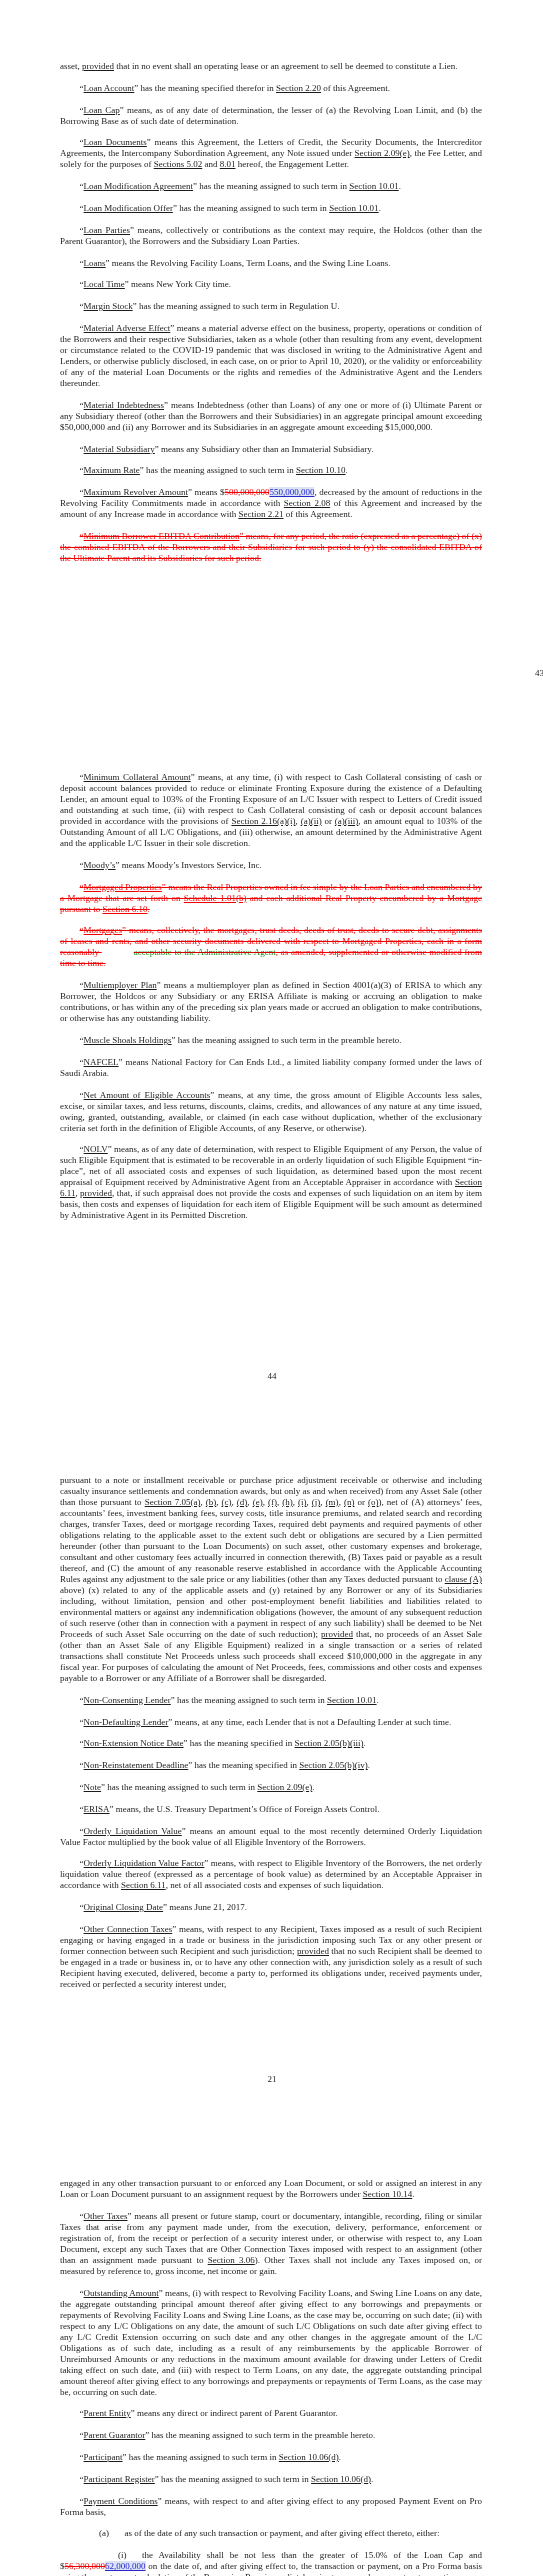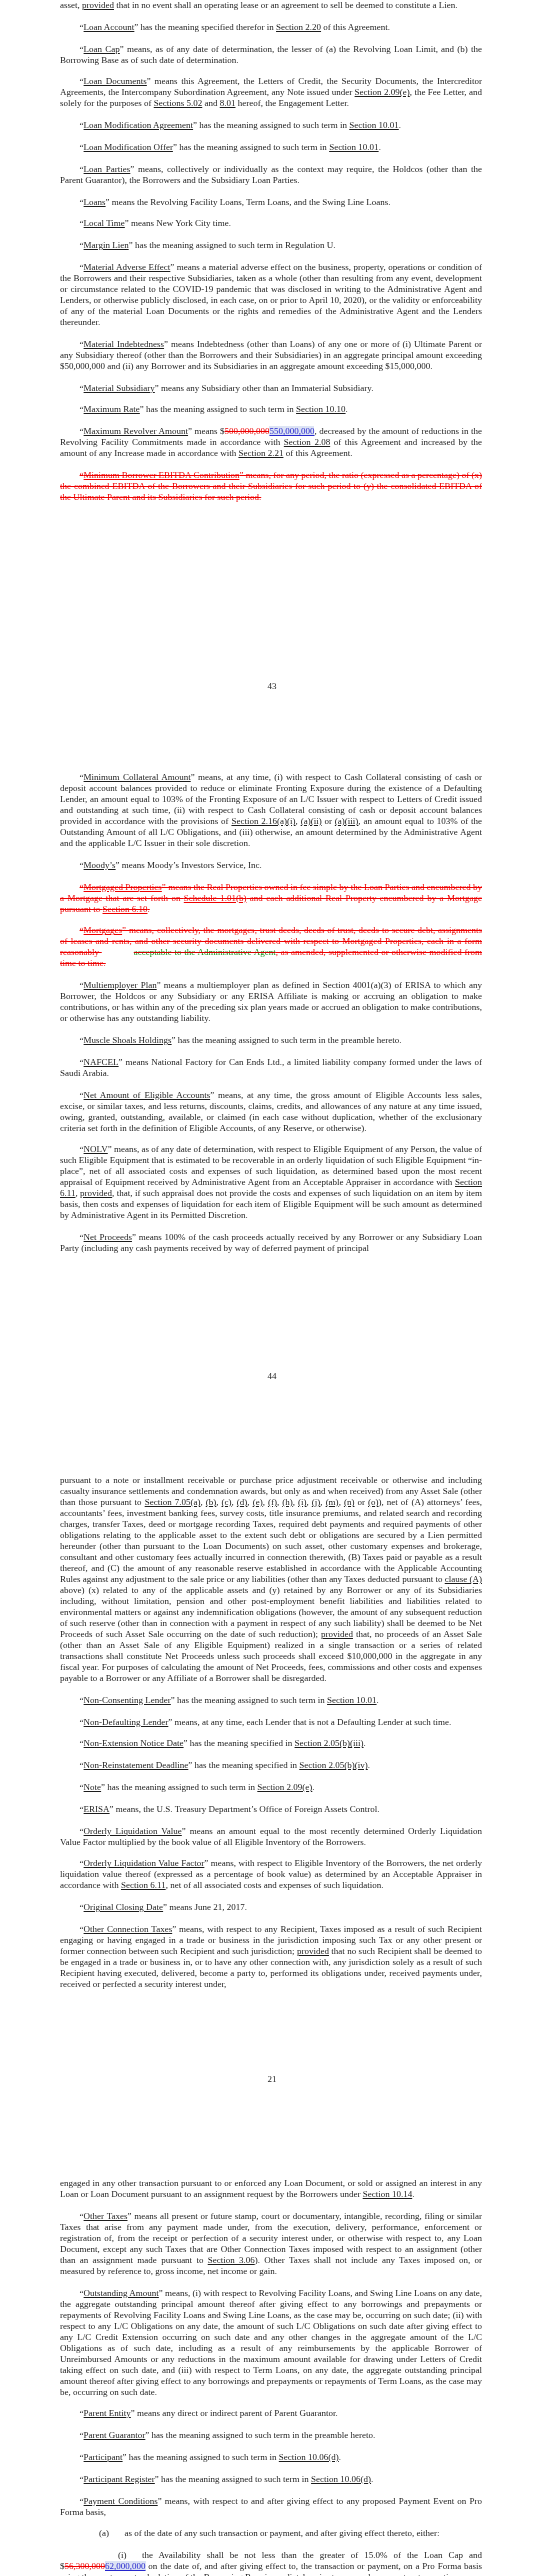--- a/index.html
+++ b/index.html
@@ -39,52 +39,51 @@
   .page-number{
     position:absolute;left:0;width:544px;
     text-align:center;font-size:9px;color:var(--ink);
   }
 </style>
 </head>
 <body>
 
 <main id="doc-root">
     <div class="page" style="height: 737px;">
-      <div class="content" style="">
+      <div class="content" style="padding-top: 61px;">
         <p class="block cont"><span>asset, </span><span class="run-u">provided</span><span> that in no event shall an operating lease or an agreement to sell be deemed to constitute a Lien.</span></p>
         <p class="block def"><span>“</span><span class="run-u">Loan Account</span><span>” has the meaning specified therefor in </span><span class="run-u">Section 2.20</span><span> of this Agreement.</span></p>
         <p class="block def"><span>“</span><span class="run-u">Loan Cap</span><span>” means, as of any date of determination, the lesser of (a) the Revolving Loan Limit, and (b) the Borrowing Base as of such date of determination.</span></p>
         <p class="block def"><span>“</span><span class="run-u">Loan Documents</span><span>” means this Agreement, the Letters of Credit, the Security Documents, the Intercreditor Agreements, the Intercompany Subordination Agreement, any Note issued under </span><span class="run-u">Section 2.09(e)</span><span>, the Fee Letter, and solely for the purposes of </span><span class="run-u">Sections 5.02</span><span> and </span><span class="run-u">8.01</span><span> hereof, the Engagement Letter.</span></p>
         <p class="block def"><span>“</span><span class="run-u">Loan Modification Agreement</span><span>” has the meaning assigned to such term in </span><span class="run-u">Section 10.01</span><span>.</span></p>
         <p class="block def"><span>“</span><span class="run-u">Loan Modification Offer</span><span>” has the meaning assigned to such term in </span><span class="run-u">Section 10.01</span><span>.</span></p>
-        <p class="block def"><span>“</span><span class="run-u">Loan Parties</span><span>” means, collectively or individually as the context may require, the Holdcos (other than the Parent Guarantor), the Borrowers and the Subsidiary Loan Parties.</span></p>
+        <p class="block def"><span>“</span><span class="run-u">Loan Parties</span><span>” means, collectively or contributions as the context may require, the Holdcos (other than the Parent Guarantor), the Borrowers and the Subsidiary Loan Parties.</span></p>
         <p class="block def"><span>“</span><span class="run-u">Loans</span><span>” means the Revolving Facility Loans, Term Loans, and the Swing Line Loans.</span></p>
         <p class="block def"><span>“</span><span class="run-u">Local Time</span><span>” means New York City time.</span></p>
-        <p class="block def"><span>“</span><span class="run-u">Margin Lien</span><span>” has the meaning assigned to such term in Regulation U.</span></p>
+        <p class="block def"><span>“</span><span class="run-u">Margin Stock</span><span>” has the meaning assigned to such term in Regulation U.</span></p>
         <p class="block def"><span>“</span><span class="run-u">Material Adverse Effect</span><span>” means a material adverse effect on the business, property, operations or condition of the Borrowers and their respective Subsidiaries, taken as a whole (other than resulting from any event, development or circumstance related to the COVID-19 pandemic that was disclosed in writing to the Administrative Agent and Lenders, or otherwise publicly disclosed, in each case, on or prior to April 10, 2020), or the validity or enforceability of any of the material Loan Documents or the rights and remedies of the Administrative Agent and the Lenders thereunder.</span></p>
         <p class="block def"><span>“</span><span class="run-u">Material Indebtedness</span><span>” means Indebtedness (other than Loans) of any one or more of (i) Ultimate Parent or any Subsidiary thereof (other than the Borrowers and their Subsidiaries) in an aggregate principal amount exceeding $50,000,000 and (ii) any Borrower and its Subsidiaries in an aggregate amount exceeding $15,000,000.</span></p>
         <p class="block def"><span>“</span><span class="run-u">Material Subsidiary</span><span>” means any Subsidiary other than an Immaterial Subsidiary.</span></p>
         <p class="block def"><span>“</span><span class="run-u">Maximum Rate</span><span>” has the meaning assigned to such term in </span><span class="run-u">Section 10.10</span><span>.</span></p>
         <p class="block def"><span>“</span><span class="run-u">Maximum Revolver Amount</span><span>” means $</span><span class="run-rs">500,000,000</span><span class="run-b">550,000,000</span><span>, decreased by the amount of reductions in the Revolving Facility Commitments made in accordance with </span><span class="run-u">Section 2.08</span><span> of this Agreement and increased by the amount of any Increase made in accordance with </span><span class="run-u">Section 2.21</span><span> of this Agreement.</span></p>
         <p class="block del-par"><span class="run-rs">“</span><span class="run-ru">Minimum Borrower EBITDA Contribution</span><span class="run-rs">” means, for any period, the ratio (expressed as a percentage) of (x) the combined EBITDA of the Borrowers and their Subsidiaries for such period to (y) the consolidated EBITDA of the Ultimate Parent and its Subsidiaries for such period.</span></p>
       </div>
-      <div class="page-number" style="bottom: 46px;">43</div>
+      <div class="page-number" style="bottom: 59px; text-align: right;">43</div>
     </div>
     <div class="page" style="height: 701px;">
       <div class="content" style="padding-top: 35px;">
         <p class="block def"><span>“</span><span class="run-u">Minimum Collateral Amount</span><span>” means, at any time, (i) with respect to Cash Collateral consisting of cash or deposit account balances provided to reduce or eliminate Fronting Exposure during the existence of a Defaulting Lender, an amount equal to 103% of the Fronting Exposure of an L/C Issuer with respect to Letters of Credit issued and outstanding at such time, (ii) with respect to Cash Collateral consisting of cash or deposit account balances provided in accordance with the provisions of </span><span class="run-u">Section 2.16(a)(i)</span><span>, </span><span class="run-u">(a)(ii)</span><span> or </span><span class="run-u">(a)(iii)</span><span>, an amount equal to 103% of the Outstanding Amount of all L/C Obligations, and (iii) otherwise, an amount determined by the Administrative Agent and the applicable L/C Issuer in their sole discretion.</span></p>
         <p class="block def"><span>“</span><span class="run-u">Moody’s</span><span>” means Moody’s Investors Service, Inc.</span></p>
         <p class="block del-par"><span class="run-rs">“</span><span class="run-ru">Mortgaged Properties</span><span class="run-rs">” means the Real Properties owned in fee simple by the Loan Parties and encumbered by a Mortgage that are set forth on </span><span class="run-ru">Schedule 1.01(b)</span><span class="run-rs"> and each additional Real Property encumbered by a Mortgage pursuant to </span><span class="run-ru">Section 6.10</span><span class="run-rs">.</span></p>
         <p class="block del-par"><span class="run-rs">“</span><span class="run-ru">Mortgages</span><span class="run-rs">” means, collectively, the mortgages, trust deeds, deeds of trust, deeds to secure debt, assignments of leases and rents, and other security documents delivered with respect to Mortgaged Properties, each in a form reasonably </span><span class="run-g">acceptable to the Administrative Agent</span><span class="run-rs">, as amended, supplemented or otherwise modified from time to time.</span></p>
         <p class="block def"><span>“</span><span class="run-u">Multiemployer Plan</span><span>” means a multiemployer plan as defined in Section 4001(a)(3) of ERISA to which any Borrower, the Holdcos or any Subsidiary or any ERISA Affiliate is making or accruing an obligation to make contributions, or has within any of the preceding six plan years made or accrued an obligation to make contributions, or otherwise has any outstanding liability.</span></p>
         <p class="block def"><span>“</span><span class="run-u">Muscle Shoals Holdings</span><span>” has the meaning assigned to such term in the preamble hereto.</span></p>
         <p class="block def"><span>“</span><span class="run-u">NAFCEL</span><span>” means National Factory for Can Ends Ltd., a limited liability company formed under the laws of Saudi Arabia.</span></p>
         <p class="block def"><span>“</span><span class="run-u">Net Amount of Eligible Accounts</span><span>” means, at any time, the gross amount of Eligible Accounts less sales, excise, or similar taxes, and less returns, discounts, claims, credits, and allowances of any nature at any time issued, owing, granted, outstanding, available, or claimed (in each case without duplication, whether of the exclusionary criteria set forth in the definition of Eligible Accounts, of any Reserve, or otherwise).</span></p>
         <p class="block def"><span>“</span><span class="run-u">NOLV</span><span>” means, as of any date of determination, with respect to Eligible Equipment of any Person, the value of such Eligible Equipment that is estimated to be recoverable in an orderly liquidation of such Eligible Equipment “in-place”, net of all associated costs and expenses of such liquidation, as determined based upon the most recent appraisal of Equipment received by Administrative Agent from an Acceptable Appraiser in accordance with </span><span class="run-u">Section 6.11</span><span>, </span><span class="run-u">provided</span><span>, that, if such appraisal does not provide the costs and expenses of such liquidation on an item by item basis, then costs and expenses of liquidation for each item of Eligible Equipment will be such amount as determined by Administrative Agent in its Permitted Discretion.</span></p>
-        <p class="block def"><span>“</span><span class="run-u">Net Proceeds</span><span>” means 100% of the cash proceeds actually received by any Borrower or any Subsidiary Loan Party (including any cash payments received by way of deferred payment of principal</span></p>
       </div>
       <div class="page-number" style="bottom: 57px;">44</div>
     </div>
     <div class="page" style="height: 701px;">
       <div class="content" style="padding-top: 37px;">
         <p class="block cont"><span>pursuant to a note or installment receivable or purchase price adjustment receivable or otherwise and including casualty insurance settlements and condemnation awards, but only as and when received) from any Asset Sale (other than those pursuant to </span><span class="run-u">Section 7.05(a)</span><span>, </span><span class="run-u">(b)</span><span>, </span><span class="run-u">(c)</span><span>, </span><span class="run-u">(d)</span><span>, </span><span class="run-u">(e)</span><span>, </span><span class="run-u">(f)</span><span>, </span><span class="run-u">(h)</span><span>, </span><span class="run-u">(i)</span><span>, </span><span class="run-u">(j)</span><span>, </span><span class="run-u">(m)</span><span>, </span><span class="run-u">(n)</span><span> or </span><span class="run-u">(o)</span><span>), net of (A) attorneys’ fees, accountants’ fees, investment banking fees, survey costs, title insurance premiums, and related search and recording charges, transfer Taxes, deed or mortgage recording Taxes, required debt payments and required payments of other obligations relating to the applicable asset to the extent such debt or obligations are secured by a Lien permitted hereunder (other than pursuant to the Loan Documents) on such asset, other customary expenses and brokerage, consultant and other customary fees actually incurred in connection therewith, (B) Taxes paid or payable as a result thereof, and (C) the amount of any reasonable reserve established in accordance with the Applicable Accounting Rules against any adjustment to the sale price or any liabilities (other than any Taxes deducted pursuant to </span><span class="run-u">clause (A)</span><span> above) (x) related to any of the applicable assets and (y) retained by any Borrower or any of its Subsidiaries including, without limitation, pension and other post-employment benefit liabilities and liabilities related to environmental matters or against any indemnification obligations (however, the amount of any subsequent reduction of such reserve (other than in connection with a payment in respect of any such liability) shall be deemed to be Net Proceeds of such Asset Sale occurring on the date of such reduction); </span><span class="run-u">provided</span><span> that, no proceeds of an Asset Sale (other than an Asset Sale of any Eligible Equipment) realized in a single transaction or a series of related transactions shall constitute Net Proceeds unless such proceeds shall exceed $10,000,000 in the aggregate in any fiscal year.  For purposes of calculating the amount of Net Proceeds, fees, commissions and other costs and expenses payable to a Borrower or any Affiliate of a Borrower shall be disregarded.</span></p>
         <p class="block def"><span>“</span><span class="run-u">Non-Consenting Lender</span><span>” has the meaning assigned to such term in </span><span class="run-u">Section 10.01</span><span>.</span></p>
         <p class="block def"><span>“</span><span class="run-u">Non-Defaulting Lender</span><span>” means, at any time, each Lender that is not a Defaulting Lender at such time.</span></p>
         <p class="block def"><span>“</span><span class="run-u">Non-Extension Notice Date</span><span>” has the meaning specified in </span><span class="run-u">Section 2.05(b)(iii)</span><span>.</span></p>
         <p class="block def"><span>“</span><span class="run-u">Non-Reinstatement Deadline</span><span>” has the meaning specified in </span><span class="run-u">Section 2.05(b)(iv)</span><span>.</span></p>

